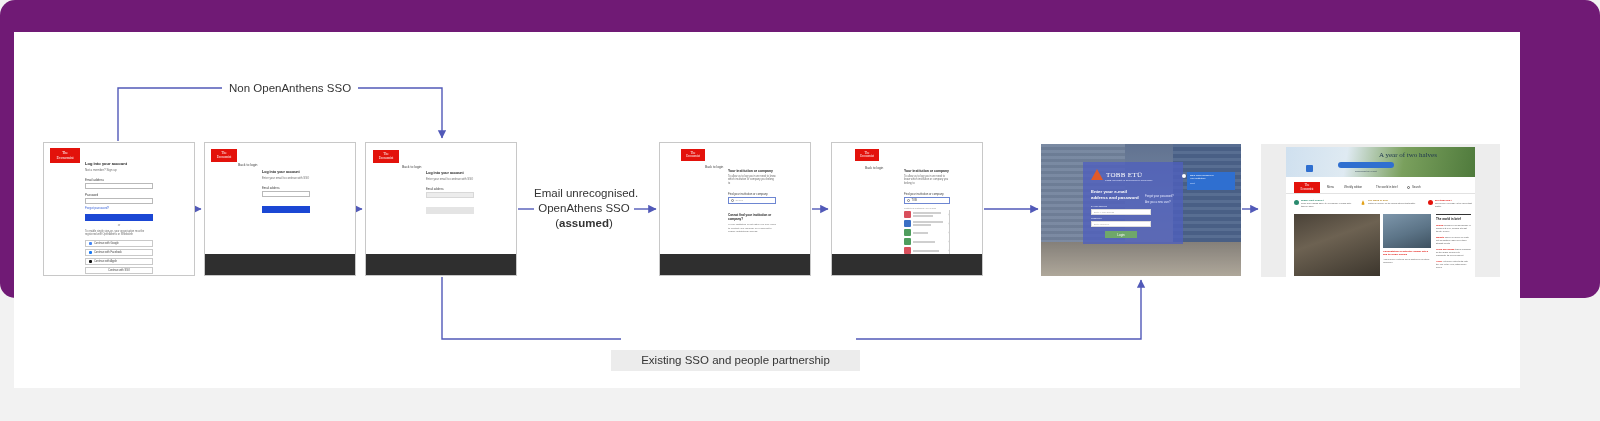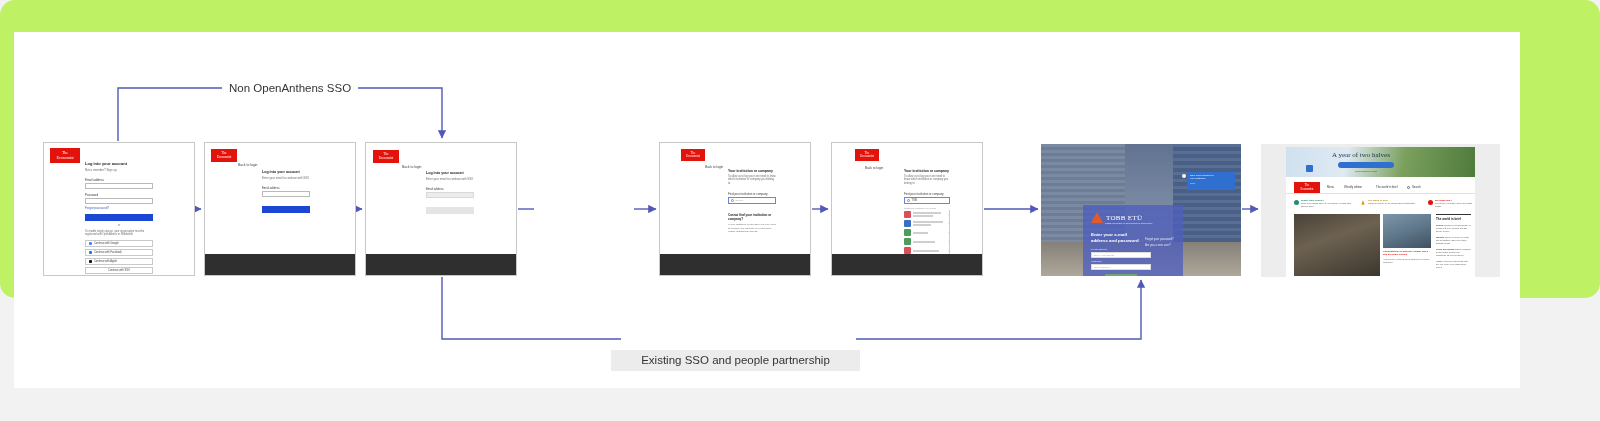--- a/index.html
+++ b/index.html
@@ -5,21 +5,21 @@
   * { box-sizing: border-box; margin: 0; padding: 0; }
   html, body {
     width: 1600px; height: 421px;
     background: #f2f2f2;
     font-family: "Liberation Sans", sans-serif;
     overflow: hidden;
   }
   #canvas {
     position: relative;
     width: 1600px; height: 298px;
-    background: #bef264;
+    background: #701a75;
     border-radius: 15px;
   }
   .board {
     position: absolute;
     left: 14px; top: 32px;
     width: 1506px; height: 356px;
     background: #ffffff;
   }
   
   #wires {
@@ -131,21 +131,21 @@
   .tobb-inp { background:#fff; border:1px solid #dcdcdc; }
   .tobb-btn { background:#6fa86a; }
   .tobb-tip { position:absolute; background:#2f6fd0; }
 
   
   .ehome { position:absolute; background:#fff; overflow:hidden; }
   .ad-band {
     position:absolute; left:0; top:0; width:100%;
     background: linear-gradient(100deg,#cfe0ef 0%,#dfeaf2 32%,#7aa05d 62%,#4f7a3c 100%);
   }
-  .ad-title { position:absolute; color:#20384f; font-weight:normal; font-family:"Liberation Serif",serif; }
+  .ad-title { position:absolute; color:#20384f; font-weight:normal; font-family:"Liberation Serif",serif;margin-left:47px; }
   .ad-cta { position:absolute; background:#2f6fd0; border-radius:7px; }
   .e-nav { position:absolute; left:0; border-bottom:1px solid #e2e2e2; background:#fff; width:100%; }
   .e-nav-item { color:#3a3a3a; }
   .tick { position:absolute; }
   .tick-dot { border-radius:50%; }
   .photo-main {
     position:absolute;
     background: linear-gradient(160deg,#4a4238 0%,#6d6252 40%,#3c362d 100%);
   }
   .photo-sub {
@@ -184,20 +184,27 @@
 
       <line x1="1242" y1="209" x2="1258" y2="209" marker-end="url(#ah)"></line>
 
       <path d="M442,277 L442,339 L621,339"></path>
       <path d="M856,339 L1141,339 L1141,280" marker-end="url(#ah)"></path>
     </g>
   </svg>
 
   <div class="wire-label" style="left:222px; top:81px;">Non OpenAnthens SSO</div>
 
+  <div class="center-note" style="left:534px; top:186px; width:100px;">
+    <div>Email unrecognised.</div>
+    <div>OpenAthens SSO</div>
+    <div>
+      <span>(</span><b>assumed</b><span>)</span>
+    </div>
+  </div>
 
 
   <div class="banner-note" style="left:611px; top:350px; width:249px;">Existing SSO and people partnership</div>
 
   <div class="card" style="left:43px; top:142px; width:152px; height:134px;">
     <div class="card-body" style="height:134px;">
       <div class="econ-logo" style="position:absolute; left:6px; top:5px; width:30px; height:15px; font-size:4px;">
         <span>The</span>
         <span>Economist</span>
       </div>
@@ -371,21 +378,21 @@
       <div class="dark-footer" style="height:23px;"></div>
     </div>
   </div>
 
   <div class="tobb" style="left:1041px; top:144px; width:200px; height:132px;">
     <div class="tobb-bldg-l"></div>
     <div class="tobb-bldg-r"></div>
     <div class="tobb-ground"></div>
     <div style="position:absolute;left:0;top:0;width:100%;height:100%;background:rgba(40,60,110,0.18);"></div>
 
-    <div class="tobb-panel" style="left:42px; top:18px; width:100px; height:82px;margin-top:43px;">
+    <div class="tobb-panel" style="left:42px; top:18px; width:100px; height:82px;">
       <div style="position:absolute; left:8px; top:7px; display:flex; align-items:center;">
         <span class="tobb-logo-tri"></span>
         <span style="color:#fff; font-size:7px; font-family:'Liberation Serif',serif; margin-left:3px; letter-spacing:0.3px;">TOBB ETÜ</span>
       </div>
       <div style="position:absolute; left:22px; top:17px; color:#dfe4ff; font-size:2.4px;">TOBB University of Economics &amp; Technology</div>
 
       <div style="position:absolute; left:8px; top:27px; color:#fff; font-size:4.4px; font-weight:bold;">Enter your e-mail</div>
       <div style="position:absolute; left:8px; top:33px; color:#fff; font-size:4.4px; font-weight:bold;">address and password</div>
 
       <div style="position:absolute; left:62px; top:32px; color:#e4e8ff; font-size:2.8px;">Forgot your password?</div>

